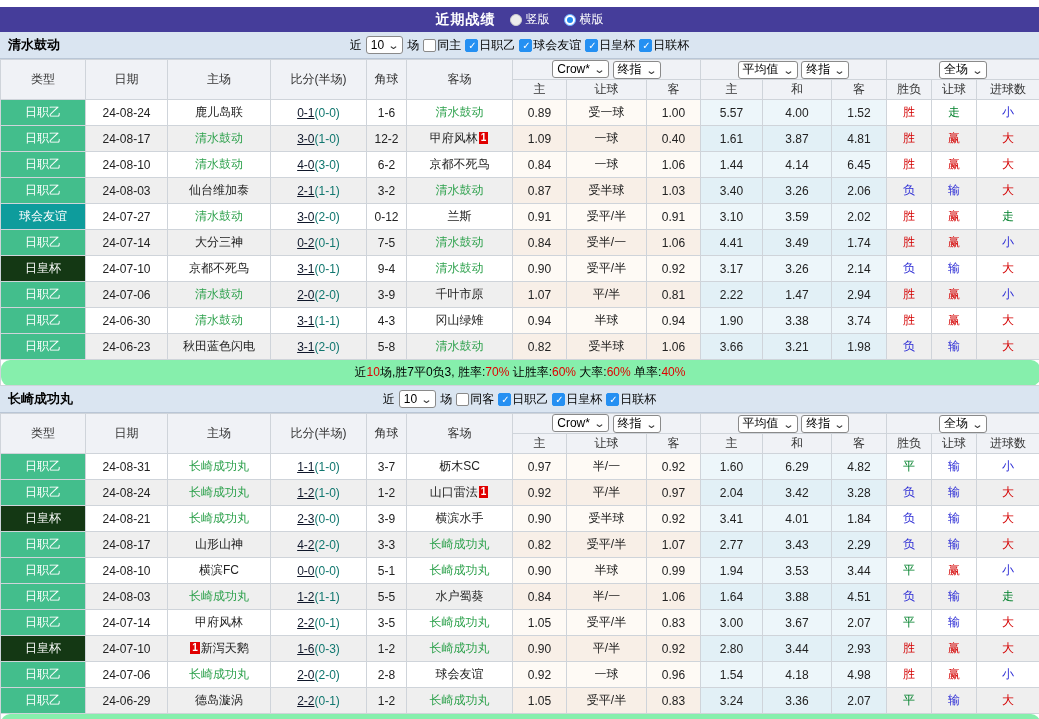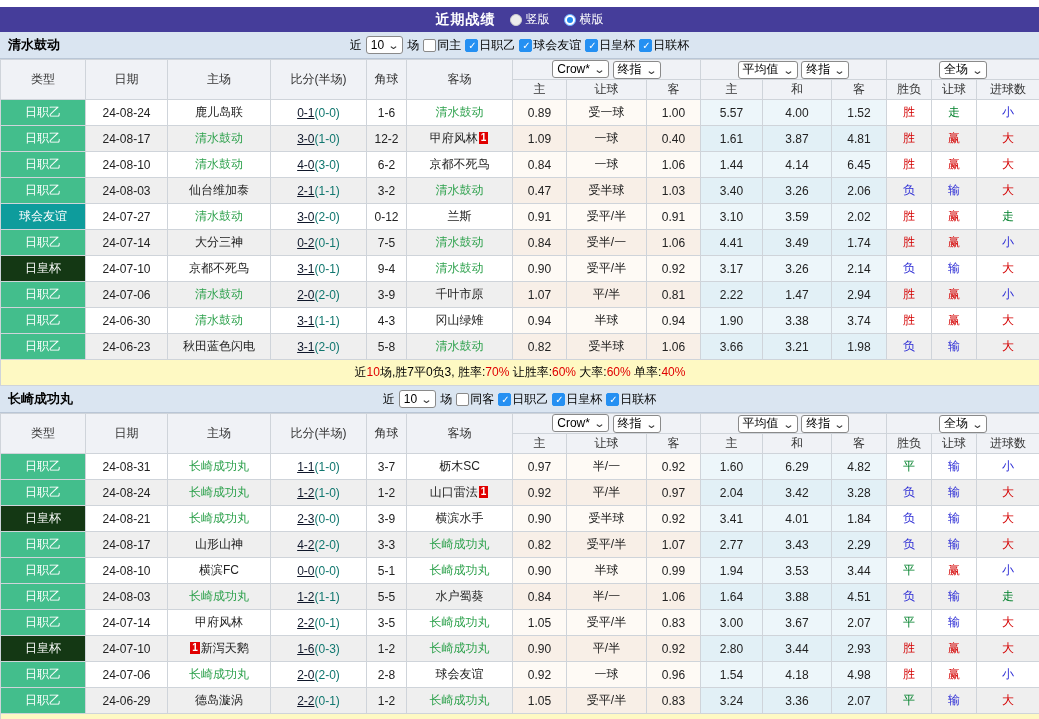--- a/index.html
+++ b/index.html
@@ -45,21 +45,21 @@
   tr td.hd { background:#FEFAF5; }
   tr td.av { background:#EDF6FA; }
   tr.alt td.hd { background:#F8EFE7; }
   tr.alt td.av { background:#E2F0F6; }
   td.c-type { color:#fff; }
   .tn.green { color:#2DA14C; }
   .tn.dark  { color:#222; }
   .sc { color:#0f172a;text-decoration:underline; }
   .half { color:#0f766e; }
   .card { display:inline-block; background:#E00000; color:#fff; font-size:10px; font-weight:bold; line-height:12px; padding:0 2px; margin:0 1px; vertical-align:1px; }
-  .summary-cell { height:25px; background:#fef9c3; color:#000; text-align:center; }
+  .summary-cell { height:25px; background:#86efac; color:#000; text-align:center;border-radius:9px; }
   .summary-cell .red { color:#E00000; }
 </style>
 </head>
 <body>
 
 <div class="topbar">
   <span class="title">近期战绩</span>
   <span class="radio-wrap">
     <span class="radio"></span>
     <span>竖版</span>
@@ -222,21 +222,21 @@
     <td class="c-r2 res" style="color: rgb(212, 0, 0);">赢</td>
     <td class="c-r3 res" style="color: rgb(212, 0, 0);">大</td>
   </tr>
           <tr class="alt">
     <td class="c-type" style="background: rgb(67, 190, 140);">日职乙</td>
     <td class="c-date">24-08-03</td>
     <td class="c-home team"><span class="tn dark">仙台维加泰</span></td>
     <td class="c-score"><span class="sc">2-1</span><span class="half">(1-1)</span></td>
     <td class="c-corner">3-2</td>
     <td class="c-away team"><span class="tn green">清水鼓动</span></td>
-    <td class="c-h1 hd">0.47</td>
+    <td class="c-h1 hd">0.87</td>
     <td class="c-hc hd">受半球</td>
     <td class="c-h2 hd">1.03</td>
     <td class="c-a1 av">3.40</td>
     <td class="c-a2 av">3.26</td>
     <td class="c-a3 av">2.06</td>
     <td class="c-r1 res" style="color: rgb(43, 43, 213);">负</td>
     <td class="c-r2 res" style="color: rgb(43, 43, 213);">输</td>
     <td class="c-r3 res" style="color: rgb(212, 0, 0);">大</td>
   </tr>
           <tr>

